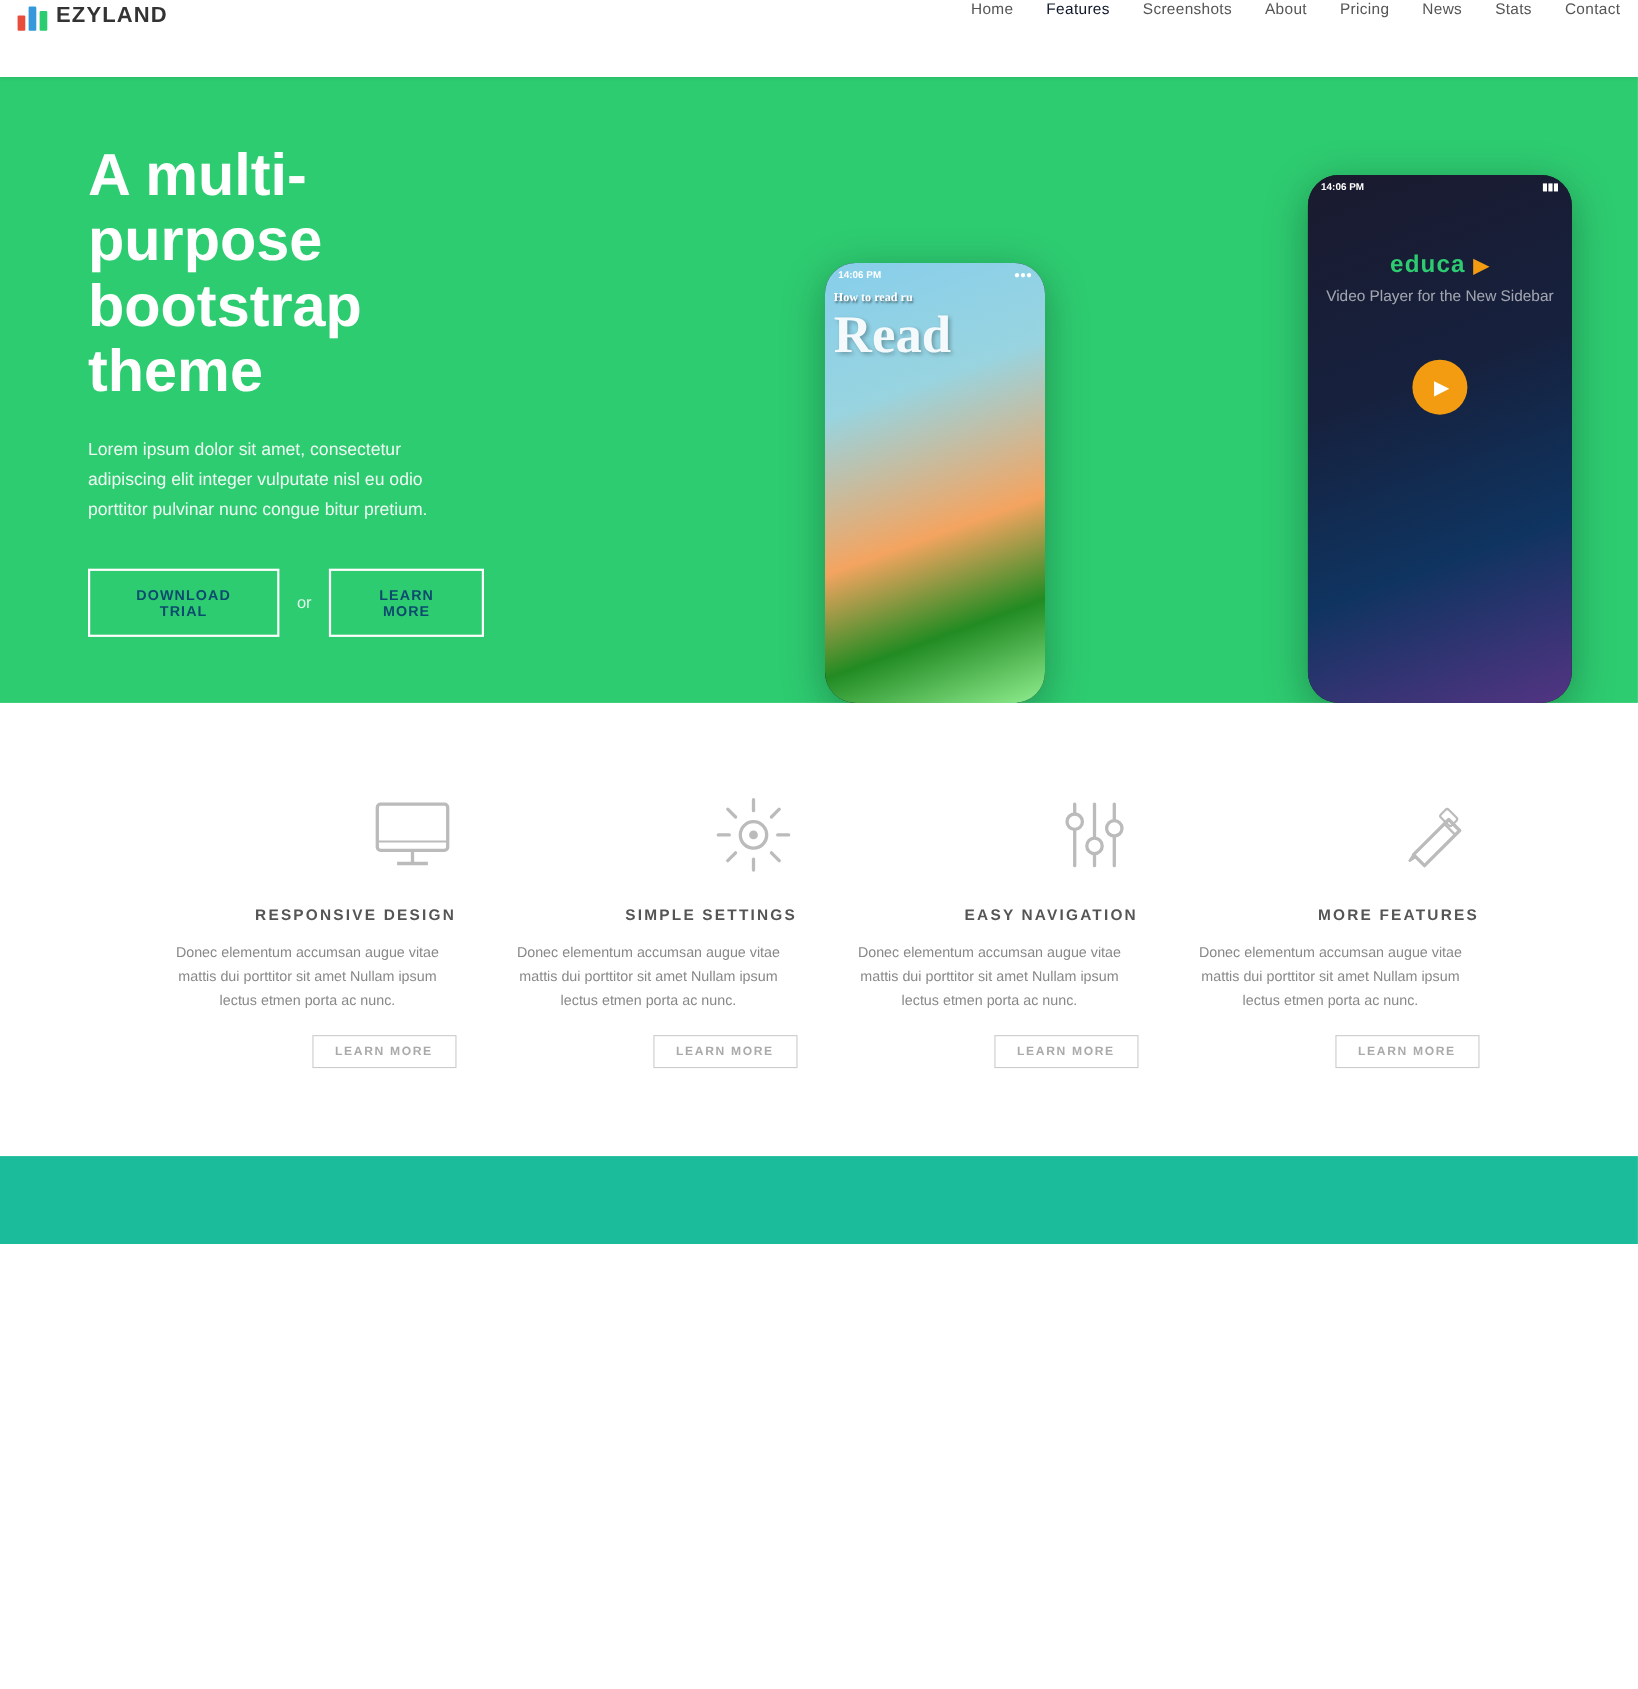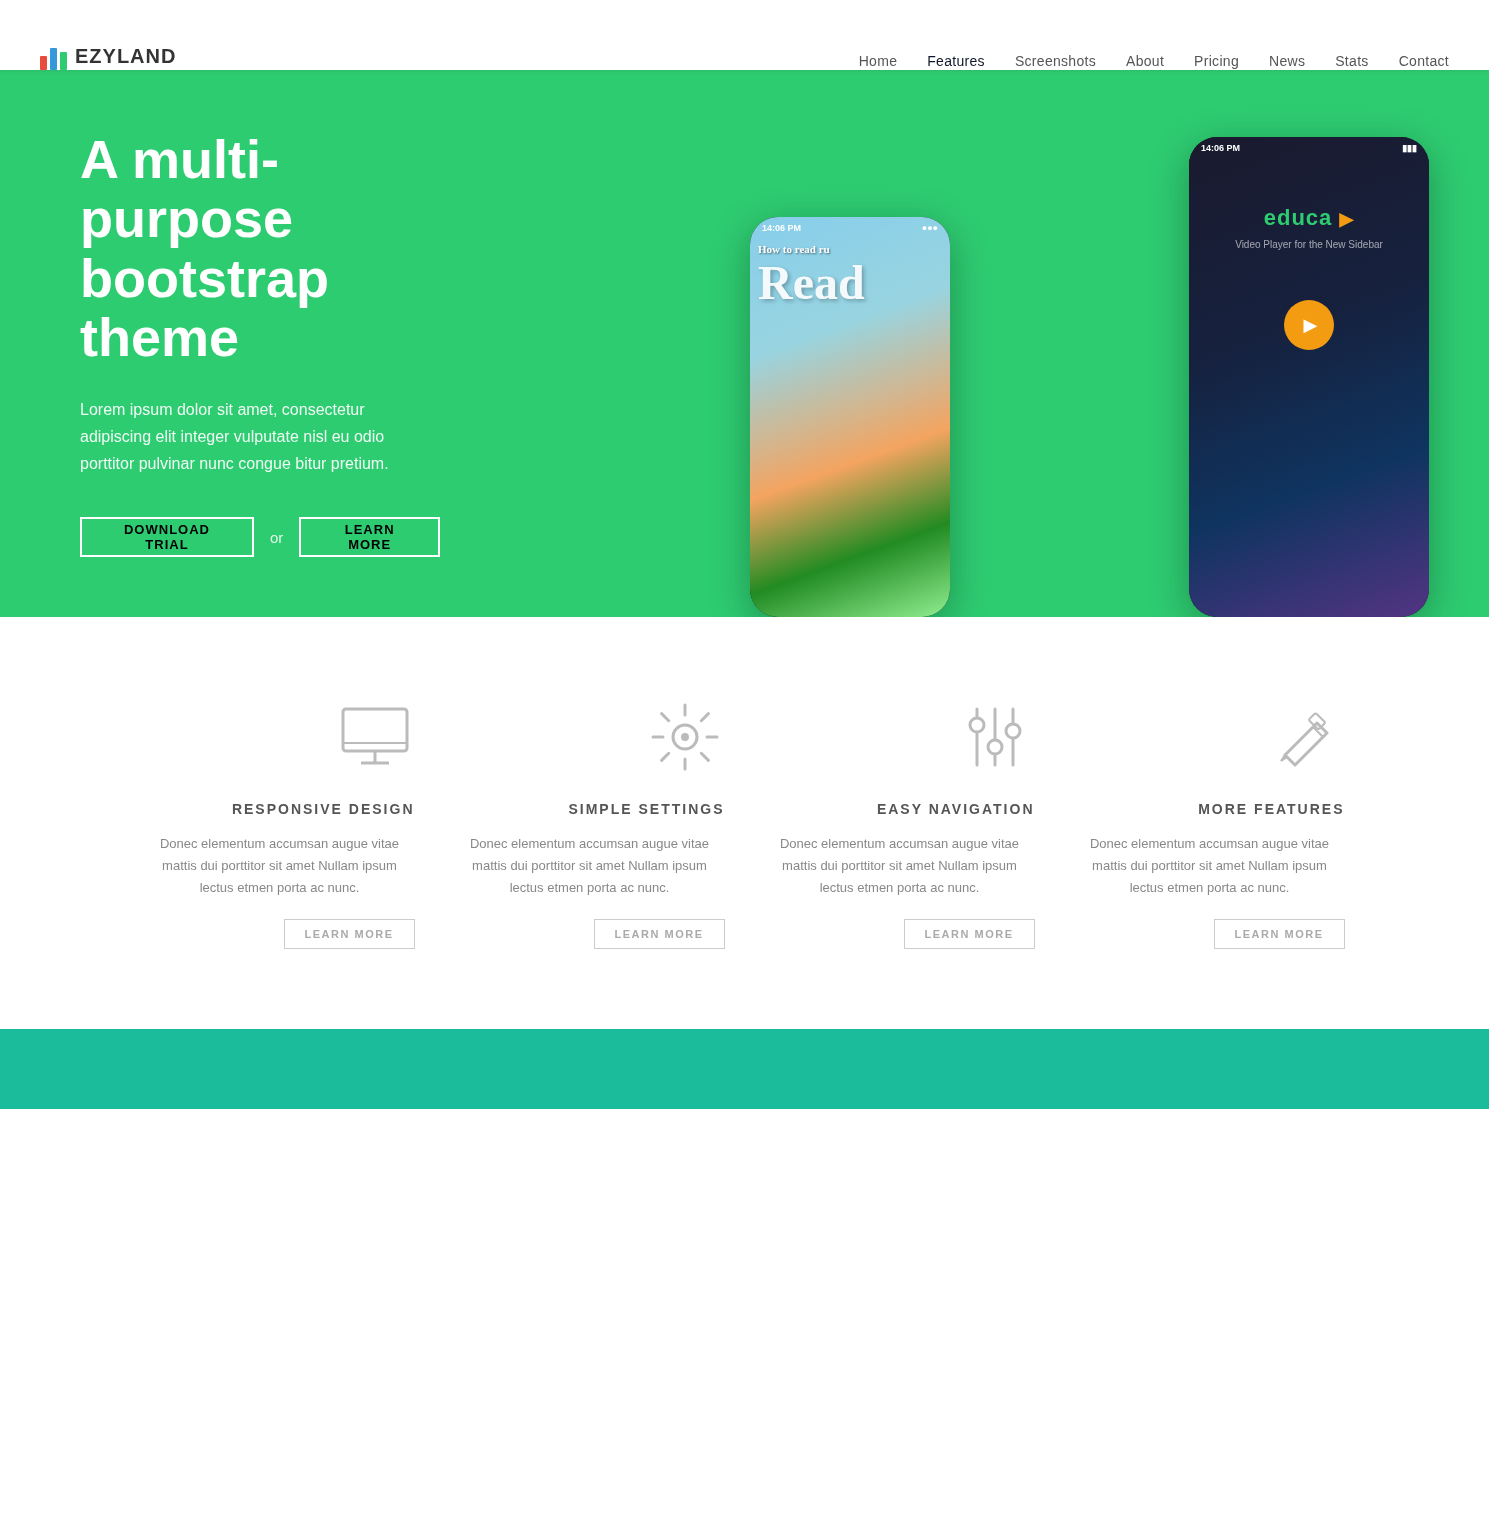--- a/index.html
+++ b/index.html
@@ -1,24 +1,24 @@
 <!DOCTYPE html>
 <html><head>
   <meta charset="utf-8">
   <style>
     * { margin: 0; padding: 0; box-sizing: border-box; }
     body { font-family: 'Arial', sans-serif; color: #333; overflow-x: hidden; }
 
     
     nav {
       display: flex;
-      align-items: flex-end;
+      align-items: flex-start;
       justify-content: space-between;
       background: #fff;
-      padding: 0 40px;
+      padding: 0 16px;
       height: 70px;
       box-shadow: 0 1px 4px rgba(0,0,0,0.1);
       position: relative;
       z-index: 10;
     }
     .logo {
       display: flex;
       align-items: center;
       gap: 8px;
       text-decoration: none;
@@ -83,23 +83,23 @@
       line-height: 1.7;
       margin-bottom: 40px;
     }
     .hero-buttons {
       display: flex;
       align-items: center;
       gap: 16px;
     }
     .btn-outline {
       border: 2px solid #fff;
-      color: #000000;
+      color: #0c4a6e;
       background: transparent;
-      padding: 3px 24px;
+      padding: 14px 24px;
       font-size: 13px;
       font-weight: 700;
       letter-spacing: 1px;
       cursor: pointer;
       text-transform: uppercase;
     }
     .hero-or {
       color: rgba(255,255,255,0.85);
       font-size: 15px;
     }
@@ -326,21 +326,21 @@
         <div class="phone-screen phone-screen-right">
           <div class="phone-statusbar">
             <span>14:06 PM</span>
             <span>▮▮▮</span>
           </div>
           <div class="phone-app-content-right">
             <div class="educa-logo">
               <span>educa</span>
               <span style="color:#f39c12; font-size:18px;"> ▶</span>
             </div>
-            <div style="font-size:10px; color:rgba(255,255,255,0.6); margin-top:8px; ">Video Player for the New Sidebar</div>
+            <div style="font-size:14px; color:rgba(255,255,255,0.6); margin-top:8px; ">Video Player for the New Sidebar</div>
             <div class="educa-play" style="margin-top:50px;"></div>
           </div>
         </div>
       </div>
     </div>
   </div>
 </section>
 
 <section class="features">
   <div class="features-grid">

